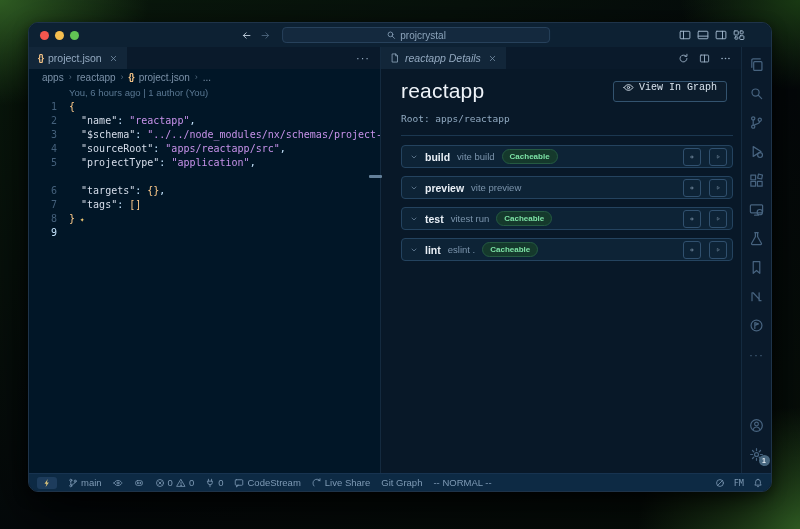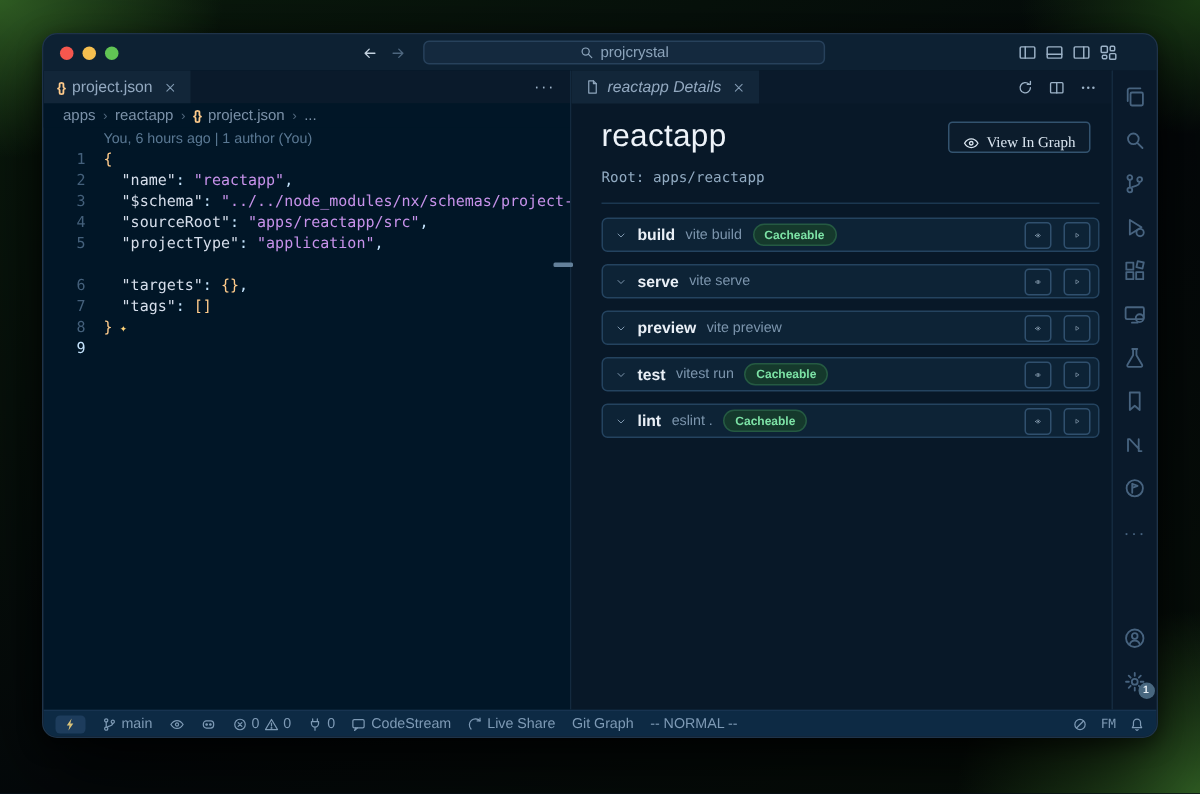--- a/index.html
+++ b/index.html
@@ -79,23 +79,23 @@
   .tk-key { color:#d6deeb; }
   .tk-str { color:#c792ea; }
   .tk-punct { color:#c5e4fd; }
   .tk-gold { color:#ffcb8b; }
   .tk-sparkle { color:#ffd479; font-size:8px; }
 
   
   .panel { flex:1; overflow:hidden; padding:10px 8px 0 20px; }
   .panel-header { display:flex; align-items:center; justify-content:space-between; padding-right:6px; }
   .panel-title { font-size:21px; font-weight:400; color:#eef3f9; letter-spacing:.2px; }
-  .vig-btn { display:flex; align-items:flex-end; gap:5px; height:21px; padding:0 9px;
+  .vig-btn { display:flex; align-items:flex-start; gap:5px; height:21px; padding:0 9px;
     background:rgba(255,255,255,0.02); border:1px solid #33536f; border-radius:3px;
-    color:#d9e4ef; font-size:10px; font-family:Liberation Serif, serif; cursor:pointer; }
+    color:#d9e4ef; font-size:10px; font-family:Liberation Mono, monospace; cursor:pointer; }
   .vig-btn .ico { font-size:11px; display:flex; }
   .meta { margin-top:9px; font-family:"DejaVu Sans Mono", monospace; font-size:9.5px; color:#91aac1; line-height:13px; }
   .panel-hr { border:none; border-top:1px solid #1b3750; margin:10px 0 9px 0; }
   .targets-heading { display:inline-block; font-size:13px; font-weight:600; color:#edf3f9;
     padding-bottom:4px; border-bottom:1px dotted #53718e; margin-bottom:10px; }
   .trow { display:flex; align-items:center; gap:7px; height:23px; margin-bottom:8px; padding:0 5px 0 8px;
     background:#0d2336; border:1px solid #24435f; border-radius:4px;justify-content:space-between; }
   .trow .chev { font-size:8px; color:#7f98b0; display:flex; }
   .trow .tname { font-size:10.5px; font-weight:700; color:#e9eff6; }
   .trow .tcmd { font-size:9.5px; color:#7c95ad; }
@@ -308,41 +308,20 @@
                     <path d="M5 3.3v9.4l7.6-4.7z"></path>
                   </svg>
                 </button>
               </div>
               <div class="trow">
                 <span class="chev">
                   <svg viewBox="0 0 16 16" fill="none" stroke="currentColor" stroke-width="1.3" stroke-linecap="round" stroke-linejoin="round">
                     <path d="M4 6l4 4 4-4"></path>
                   </svg>
                 </span>
-                <span class="tname">serve</span>
-                <span class="tcmd">vite serve</span>
-                <span class="spacer"></span>
-                <button class="ibtn">
-                  <svg viewBox="0 0 16 16" fill="none" stroke="currentColor" stroke-width="1.3" stroke-linecap="round" stroke-linejoin="round">
-                    <path d="M1.5 8S4 3.8 8 3.8 14.5 8 14.5 8 12 12.2 8 12.2 1.5 8 1.5 8z"></path>
-                    <circle cx="8" cy="8" r="1.7"></circle>
-                  </svg>
-                </button>
-                <button class="ibtn">
-                  <svg viewBox="0 0 16 16" fill="none" stroke="currentColor" stroke-width="1.3" stroke-linecap="round" stroke-linejoin="round">
-                    <path d="M5 3.3v9.4l7.6-4.7z"></path>
-                  </svg>
-                </button>
-              </div>
-              <div class="trow">
-                <span class="chev">
-                  <svg viewBox="0 0 16 16" fill="none" stroke="currentColor" stroke-width="1.3" stroke-linecap="round" stroke-linejoin="round">
-                    <path d="M4 6l4 4 4-4"></path>
-                  </svg>
-                </span>
                 <span class="tname">preview</span>
                 <span class="tcmd">vite preview</span>
                 <span class="spacer"></span>
                 <button class="ibtn">
                   <svg viewBox="0 0 16 16" fill="none" stroke="currentColor" stroke-width="1.3" stroke-linecap="round" stroke-linejoin="round">
                     <path d="M1.5 8S4 3.8 8 3.8 14.5 8 14.5 8 12 12.2 8 12.2 1.5 8 1.5 8z"></path>
                     <circle cx="8" cy="8" r="1.7"></circle>
                   </svg>
                 </button>
                 <button class="ibtn">

